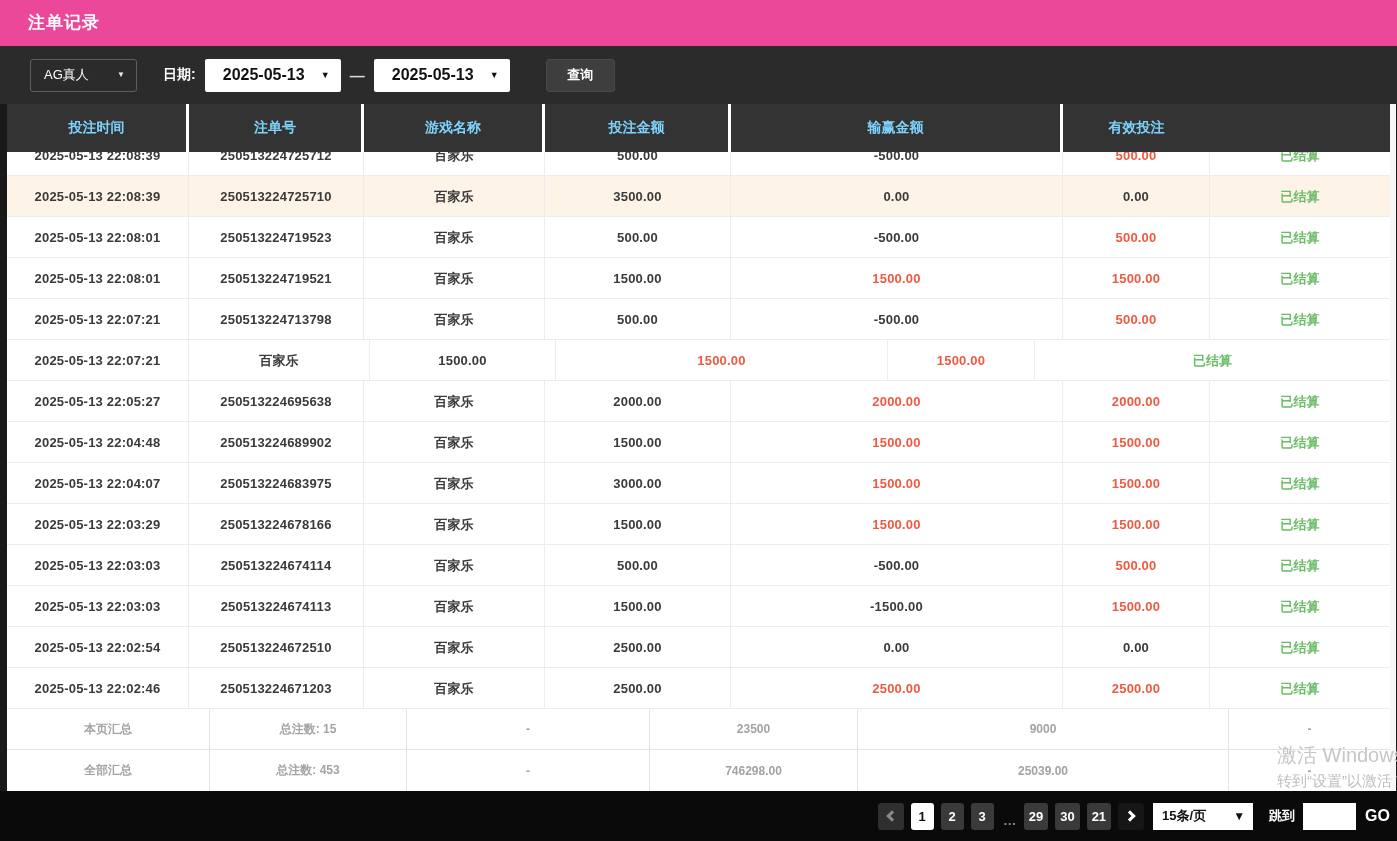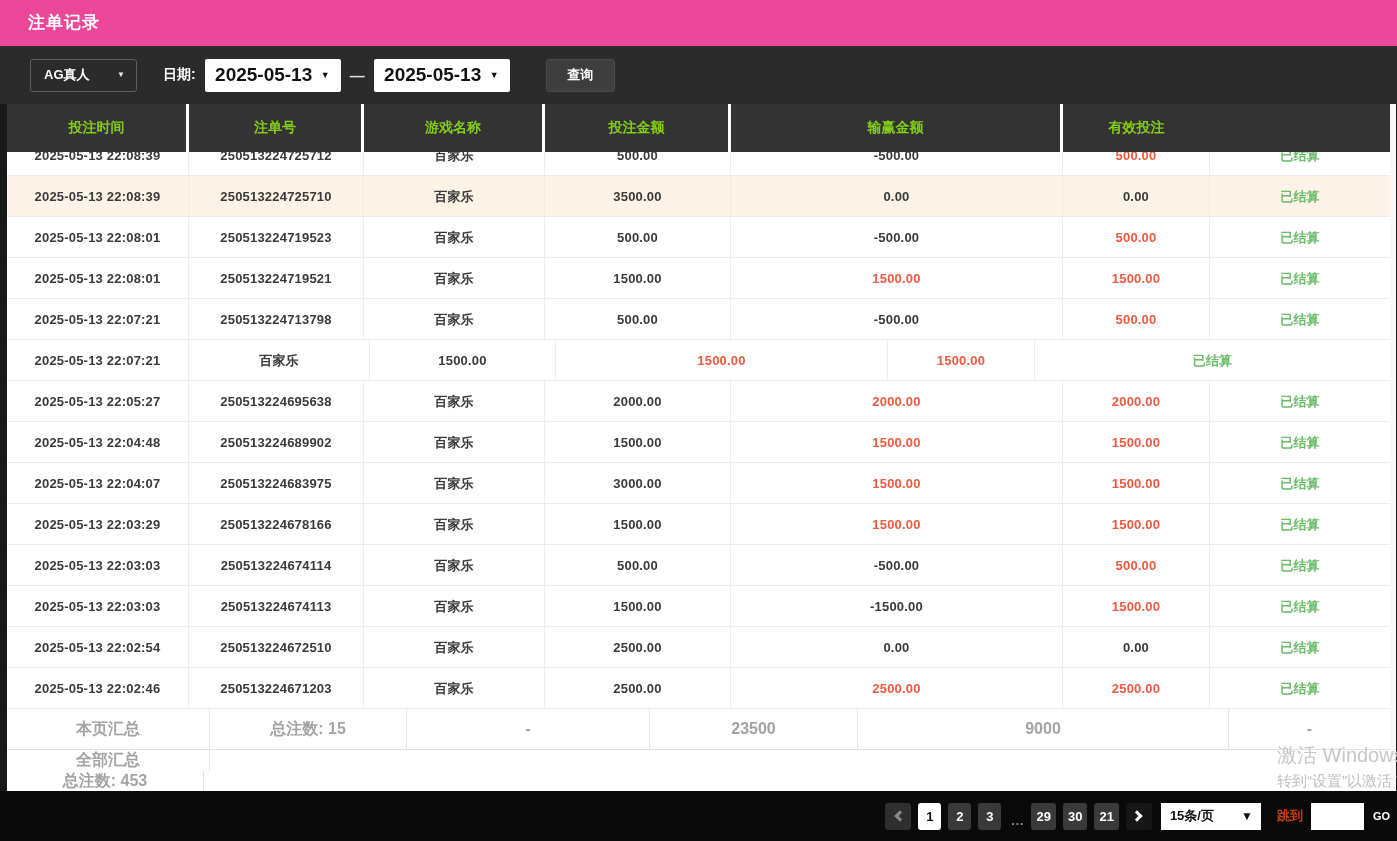--- a/index.html
+++ b/index.html
@@ -10,57 +10,57 @@
   
   .page-header { position:absolute; top:0; left:0; right:0; height:46px; background:#ec4899; }
   .page-title { position:absolute; left:28px; top:0; line-height:46px; color:#fff;
     font-size:17px; font-weight:700; letter-spacing:1px; }
 
   
   .filter-bar { position:absolute; top:46px; left:0; right:0; height:58px; background:#2b2b2b;
     display:flex; align-items:center; padding-left:30px; }
   .sel { position:relative; height:33px; border-radius:3px; display:flex; align-items:center; cursor:pointer; }
   .sel-dark { width:107px; border:1px solid #5f5f5f; background:transparent; color:#fff; padding-left:13px; }
-  .sel-dark .sel-text { font-size:13px; font-weight:700; }
+  .sel-dark .sel-text { font-size:13px; font-weight:400; }
   .caret { position:absolute; right:11px; top:50%; transform:translateY(-50%); font-size:8px; line-height:1; }
   .caret.white { color:#e8e8e8; }
   .caret.black { color:#111; font-size:9px; }
   .date-label { color:#fff; font-size:14px; font-weight:700; margin-left:26px; }
   .sel-light { width:136px; background:#fff; color:#111; margin-left:9px; border-radius:2px; justify-content:center; }
-  .sel-light .sel-text { font-size:19px; font-weight:700; margin-right:18px; }
+  .sel-light .sel-text { font-size:16px; font-weight:700; margin-right:18px; }
   .range-dash { color:#ddd; font-size:15px; font-weight:700; margin-left:9px; }
   .query-btn { margin-left:36px; width:69px; height:33px; background:#3e3e3e; border:1px solid #4a4a4a;
     border-radius:3px; color:#fff; font-size:13px; font-weight:700; cursor:pointer;
     font-family:inherit; }
 
   
   .table-wrap { position:absolute; top:104px; left:7px; width:1383px; background:#fff; }
   .thead { display:flex; height:48px; background:#333; }
-  .th { display:flex; align-items:center; justify-content:center; color:#84cc16; font-size:14px;
+  .th { display:flex; align-items:center; justify-content:center; color:#7dd3fc; font-size:14px;
     font-weight:700; border-right:3px solid #fff; }
   .th:last-child { border-right:none; }
   .c0 { width:182px; } .c1 { width:175px; } .c2 { width:181px; } .c3 { width:186px; }
   .c4 { width:332px; } .c5 { width:147px; } .c6 { width:144px; flex:1; }
 
   .tbody { background:#fff; }
   .tr { height:41px; border-bottom:1px solid #ececec; background:#fff; }
   .tr.hl { background:var(--hl); }
   .tr.clipped { height:24px; overflow:hidden; }
   .tr.clipped .tr-inner { margin-top:-17px; }
   .tr-inner { display:flex; height:41px; }
   .td { display:flex; align-items:center; justify-content:center; font-size:13px; font-weight:700;
     color:#3a3a3a; border-right:1px solid #ececec; letter-spacing:.2px; }
   .td:last-child { border-right:none; }
   .td.red { color:var(--red); }
   .td.green { color:var(--green); }
 
   .tsummary { background:#fff; }
   .sr { display:flex; height:41px; border-bottom:1px solid #e3e3e3; }
-  .sr:last-child { border-bottom:none;flex-direction:column; }
-  .sc { display:flex; align-items:center; justify-content:center; font-size:16px; font-weight:700;
+  .sr:last-child { border-bottom:none; }
+  .sc { display:flex; align-items:center; justify-content:center; font-size:12px; font-weight:700;
     color:#a3a3a3; border-right:1px solid #e3e3e3; }
   .sc:last-child { border-right:none; }
   .s0 { width:203px; } .s1 { width:197px; } .s2 { width:243px; } .s3 { width:208px; }
   .s4 { width:371px; } .s5 { flex:1; }
 
   .scrollbar { position:absolute; left:1390px; top:104px; width:6px; height:687px; background:#f7f7f7; }
 
   
   .watermark { position:absolute; left:1277px; top:742px; white-space:nowrap; pointer-events:none; }
   .wm1 { font-size:20px; color:#c7c7c7; }
@@ -78,24 +78,24 @@
   .nav-prev { background:#2f2f2f; color:#8a8a8a; }
   .nav-next { background:#161616; color:#fff; }
   .chev { display:inline-block; width:8px; height:8px; }
   .chev-left { border-left:3px solid currentColor; border-bottom:3px solid currentColor; transform:rotate(45deg); margin-left:3px; }
   .chev-right { border-right:3px solid currentColor; border-top:3px solid currentColor; transform:rotate(45deg); margin-right:3px; }
   .ellipsis { color:#9a9a9a; font-size:12px; font-weight:700; margin-left:10px; margin-top:10px; letter-spacing:1px; }
   .size-sel { position:relative; width:100px; height:27px; background:#fff; margin-left:9px; display:flex;
     align-items:center; padding-left:9px; cursor:pointer; }
   .size-sel .sel-text { font-size:13px; font-weight:700; color:#111; }
   .size-sel .caret { font-size:12px; right:8px; }
-  .jump-label { color:#c2410c; font-size:13px; font-weight:700; margin-left:16px; }
+  .jump-label { color:#ffffff; font-size:13px; font-weight:700; margin-left:16px; }
   .jump-input { width:53px; height:27px; margin-left:8px; border:none; background:#fff; font-size:13px;
     padding:0 6px; font-family:inherit; }
-  .go-label { color:#fff; font-size:11px; font-weight:800; margin-left:9px; margin-right:2px; cursor:pointer;text-align:center; }
+  .go-label { color:#fff; font-size:16px; font-weight:800; margin-left:9px; margin-right:2px; cursor:pointer;text-align:center; }
 </style>
 </head>
 <body>
 
 <div class="app">
 
   <header class="page-header">
     <h1 class="page-title">注单记录</h1>
   </header>
 

